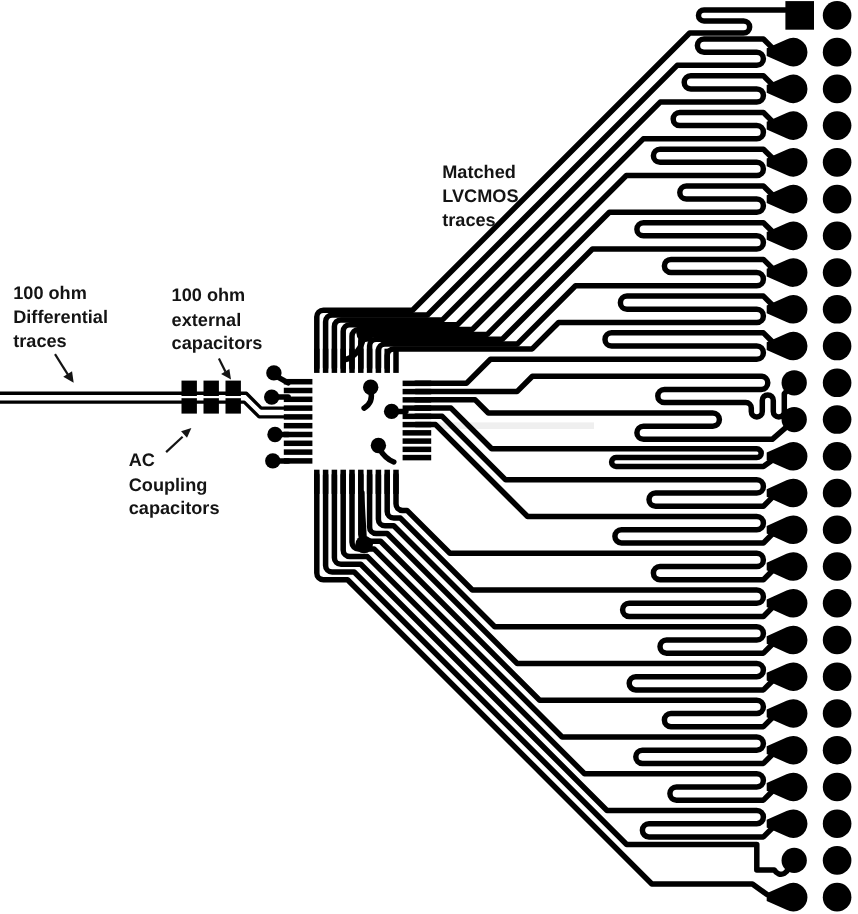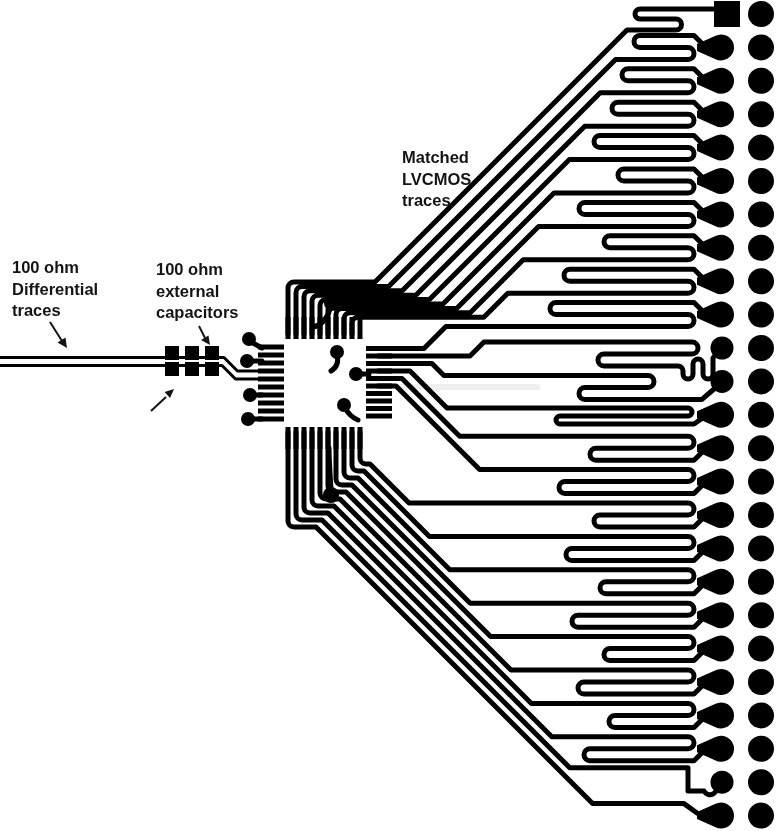--- a/index.html
+++ b/index.html
@@ -179,18 +179,23 @@
   <div class="lbl" style="left:12px;top:257px">
     <div>100 ohm</div>
     <div>Differential</div>
     <div>traces</div>
   </div>
   <div class="lbl" style="left:156px;top:259px">
     <div>100 ohm</div>
     <div>external</div>
     <div>capacitors</div>
   </div>
+  <div class="lbl" style="left:117px;top:409px">
+    <div>AC</div>
+    <div>Coupling</div>
+    <div>capacitors</div>
+  </div>
   <div class="lbl" style="left:402px;top:147px">
     <div>Matched</div>
     <div>LVCMOS</div>
     <div>traces</div>
   </div>
 </div>
 
 </body></html>

